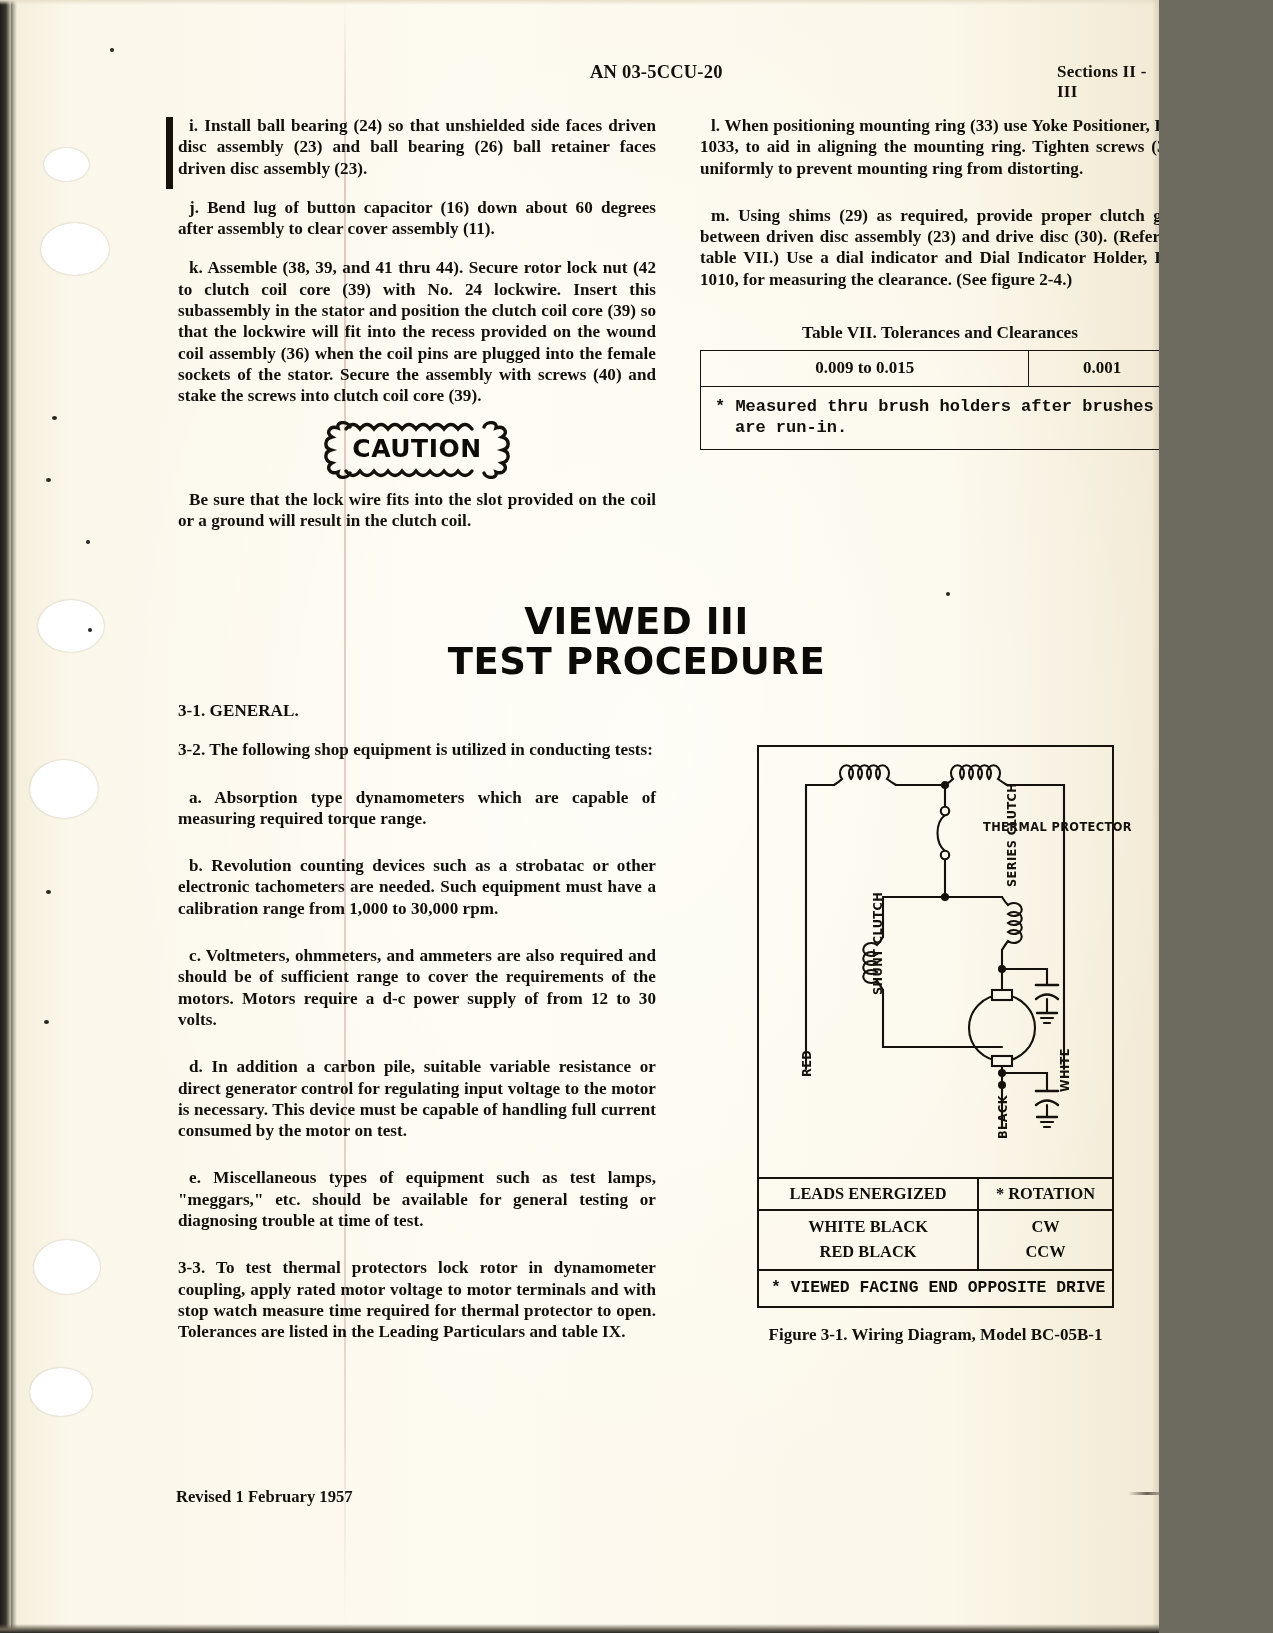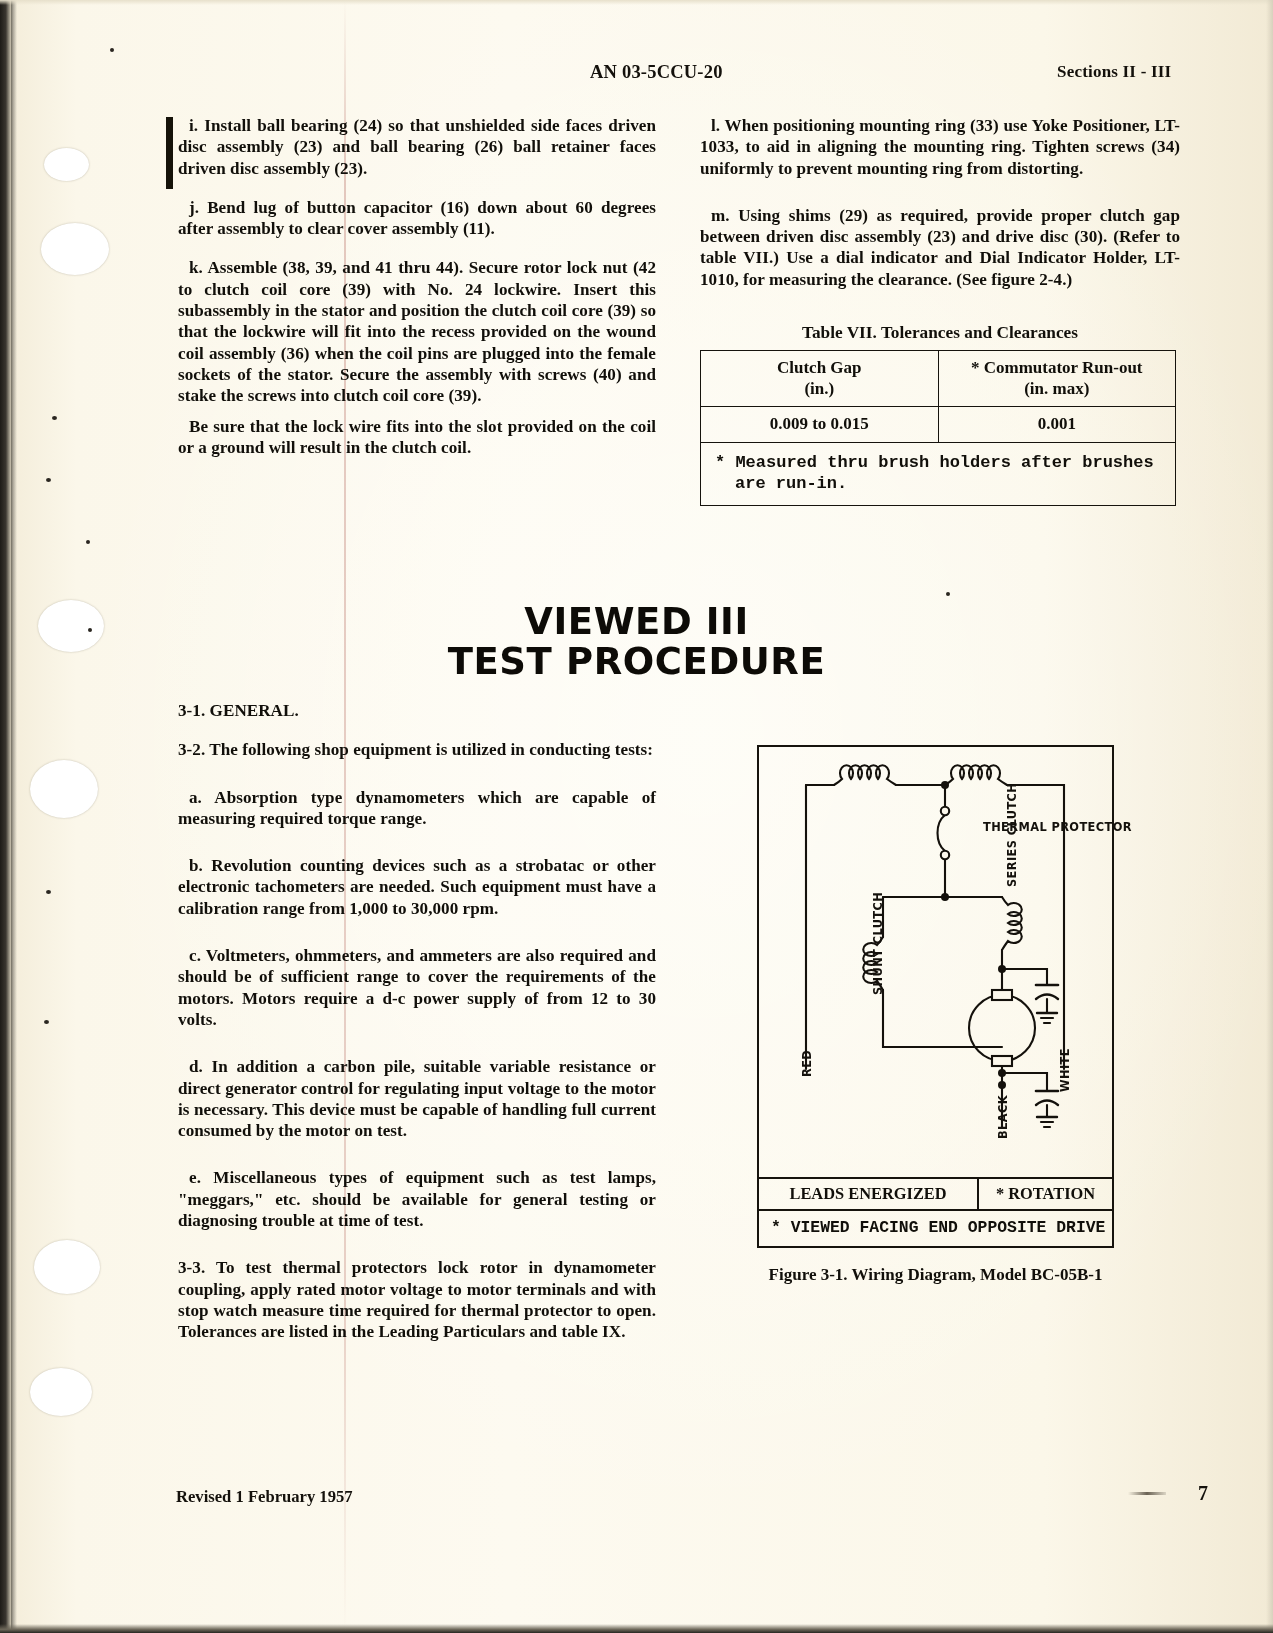--- a/index.html
+++ b/index.html
@@ -1,18 +1,18 @@
 <!DOCTYPE html>
 <html><head>
 <meta charset="utf-8">
 <style>
   html,body{margin:0;padding:0;background:#6d6a60;}
   body{font-family:"Liberation Serif", serif;}
   .page{
-    position:relative;width:1273px;height:1633px;overflow:hidden;
+    position:relative;width:1159px;height:1633px;overflow:hidden;
     background:#15803d;
   }
   
   .paper-tone{
     position:absolute;inset:0;
     background:
       radial-gradient(ellipse at 55% 45%, rgba(255,255,252,0.65) 0%, rgba(252,246,230,0.0) 62%),
       linear-gradient(90deg,#f3ecd8 0%,#fbf7ea 6%,#fdfaf0 40%,#fbf7e9 82%,#f2ead5 100%);
     pointer-events:none;
   }
@@ -136,43 +136,64 @@
   <div class="hdr hdr-center">AN 03-5CCU-20</div>
   <div class="hdr hdr-right">Sections II - III</div>
 
   <div class="changebar"></div>
 
   <div class="col col-l">
     <p class="bt ind">i. Install ball bearing (24) so that unshielded side faces driven disc assembly (23) and ball bearing (26) ball retainer faces driven disc assembly (23).</p>
     <p class="bt ind gap">j. Bend lug of button capacitor (16) down about 60 degrees after assembly to clear cover assembly (11).</p>
     <p class="bt ind gap">k. Assemble (38, 39, and 41 thru 44). Secure rotor lock nut (42 to clutch coil core (39) with No. 24 lockwire. Insert this subassembly in the stator and position the clutch coil core (39) so that the lockwire will fit into the recess provided on the wound coil assembly (36) when the coil pins are plugged into the female sockets of the stator. Secure the assembly with screws (40) and stake the screws into clutch coil core (39).</p>
 
+    <div class="caution-wrap">
+      <div class="caution">
+        <svg width="190" height="58" viewBox="0 0 190 58">
+          <path fill="none" stroke="#14110c" stroke-width="3.4" stroke-linecap="round" d="
+            M28,6
+            C26,0 14,0 16,7
+            C8,4 3,12 10,16
+            C2,18 2,27 9,29
+            C2,31 2,40 10,42
+            C3,46 8,54 16,51
+            C14,58 26,58 28,52
+            "></path>
+          <path fill="none" stroke="#14110c" stroke-width="3.4" stroke-linecap="round" d="
+            M162,6
+            C164,0 176,0 174,7
+            C182,4 187,12 180,16
+            C188,18 188,27 181,29
+            C188,31 188,40 180,42
+            C187,46 182,54 174,51
+            C176,58 164,58 162,52
+            "></path>
+          <path fill="none" stroke="#14110c" stroke-width="3.4" stroke-linecap="round" d="
+            M24,8 q7,-9 14,0 q7,-9 14,0 q7,-9 14,0 q7,-9 14,0 q7,-9 14,0 q7,-9 14,0 q7,-9 14,0 q7,-9 14,0 q7,-9 14,0"></path>
+          <path fill="none" stroke="#14110c" stroke-width="3.4" stroke-linecap="round" d="
+            M24,50 q7,9 14,0 q7,9 14,0 q7,9 14,0 q7,9 14,0 q7,9 14,0 q7,9 14,0 q7,9 14,0 q7,9 14,0 q7,9 14,0"></path>
+        </svg>
+        <div style="position:absolute;left:0;top:13px;width:190px;text-align:center;
+                    font-family:'DejaVu Sans',sans-serif;font-weight:bold;font-size:25px;
+                    letter-spacing:.5px;color:#0d0b07;">CAUTION</div>
+      </div>
+    </div>
 
     <p class="bt ind">Be sure that the lock wire fits into the slot provided on the coil or a ground will result in the clutch coil.</p>
   </div>
 
   <div class="col col-r">
     <p class="bt ind">l. When positioning mounting ring (33) use Yoke Positioner, LT-1033, to aid in aligning the mounting ring. Tighten screws (34) uniformly to prevent mounting ring from distorting.</p>
     <p class="bt ind gap2">m. Using shims (29) as required, provide proper clutch gap between driven disc assembly (23) and drive disc (30). (Refer to table VII.) Use a dial indicator and Dial Indicator Holder, LT-1010, for measuring the clearance. (See figure 2-4.)</p>
 
     <div style="height:18px;"></div>
     <div class="tbl-cap">Table VII.  Tolerances and Clearances</div>
 
     <table class="t7">
       <tbody>
-          <tr>
-        <td style="width:50%">
-          <span>Clutch Gap</span><br>
-          <span>(in.)</span>
-        </td>
-        <td style="width:50%">
-          <span>* Commutator Run-out</span><br>
-          <span>(in. max)</span>
-        </td>
-      </tr>
       <tr>
         <td>0.009 to 0.015</td>
         <td>0.001</td>
       </tr>
       <tr>
         <td class="note" colspan="2">
           <span class="hang">* Measured thru brush holders after brushes are run-in.</span>
         </td>
       </tr>
     </tbody>
@@ -286,20 +307,30 @@
                   transform:rotate(-90deg);transform-origin:0 0;">WHITE</div>
     </div>
 
     <table class="leads">
       <tbody>
           <tr>
         <td style="width:62%">LEADS ENERGIZED</td>
         <td style="width:38%">* ROTATION</td>
       </tr>
       <tr>
+        <td class="two">
+          <span>WHITE BLACK</span><br>
+          <span>RED BLACK</span>
+        </td>
+        <td class="two">
+          <span>CW</span><br>
+          <span>CCW</span>
+        </td>
+      </tr>
+      <tr>
         <td class="note2" colspan="2">
           <span class="hang">* VIEWED FACING END OPPOSITE DRIVE</span>
         </td>
       </tr>
     </tbody>
       </table>
 
     <div class="figcap">Figure 3-1.  Wiring Diagram, Model BC-05B-1</div>
   </div>
 

